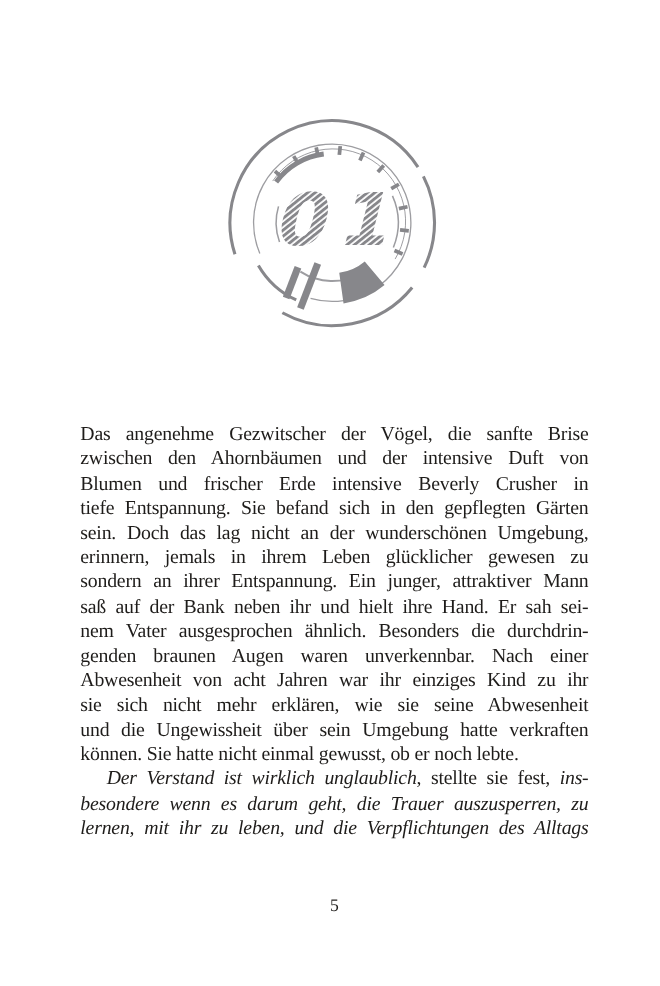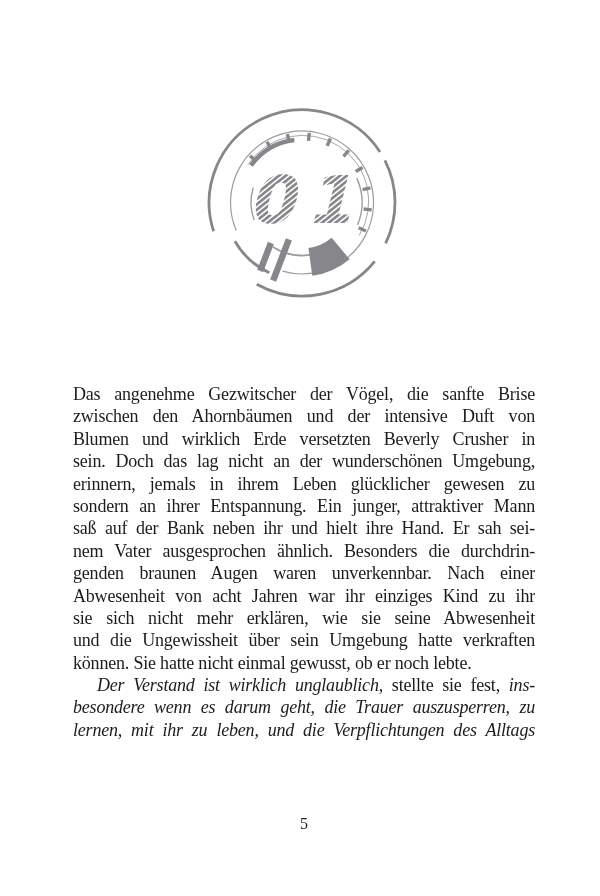--- a/index.html
+++ b/index.html
@@ -98,21 +98,22 @@
     <rect x="75.8" y="133" width="6.4" height="44" transform="rotate(21 79 155)" fill="#87878b"></rect>
 
     <g transform="translate(104,118) skewX(-14)">
       <text x="0" y="0" text-anchor="middle" fill="url(#stripePat)">01</text>
     </g>
   </svg>
 
   <div class="textblock">
       <div class="line"><span class="seg">Das angenehme Gezwitscher der Vögel, die sanfte Brise</span></div>
       <div class="line"><span class="seg">zwischen den Ahornbäumen und der intensive Duft von</span></div>
-      <div class="line"><span class="seg">Blumen und wirklich Erde versetzten Beverly Crusher in</span></div>
+      <div class="line"><span class="seg">Blumen und frischer Erde intensive Beverly Crusher in</span></div>
+      <div class="line"><span class="seg">tiefe Entspannung. Sie befand sich in den gepflegten Gärten</span></div>
       <div class="line"><span class="seg">sein. Doch das lag nicht an der wunderschönen Umgebung,</span></div>
       <div class="line"><span class="seg">erinnern, jemals in ihrem Leben glücklicher gewesen zu</span></div>
       <div class="line"><span class="seg">sondern an ihrer Entspannung. Ein junger, attraktiver Mann</span></div>
       <div class="line"><span class="seg">saß auf der Bank neben ihr und hielt ihre Hand. Er sah sei-</span></div>
       <div class="line"><span class="seg">nem Vater ausgesprochen ähnlich. Besonders die durchdrin-</span></div>
       <div class="line"><span class="seg">genden braunen Augen waren unverkennbar. Nach einer</span></div>
       <div class="line"><span class="seg">Abwesenheit von acht Jahren war ihr einziges Kind zu ihr</span></div>
       <div class="line"><span class="seg">sie sich nicht mehr erklären, wie sie seine Abwesenheit</span></div>
       <div class="line"><span class="seg">und die Ungewissheit über sein Umgebung hatte verkraften</span></div>
       <div class="line no-just"><span class="seg">können. Sie hatte nicht einmal gewusst, ob er noch lebte.</span></div>

